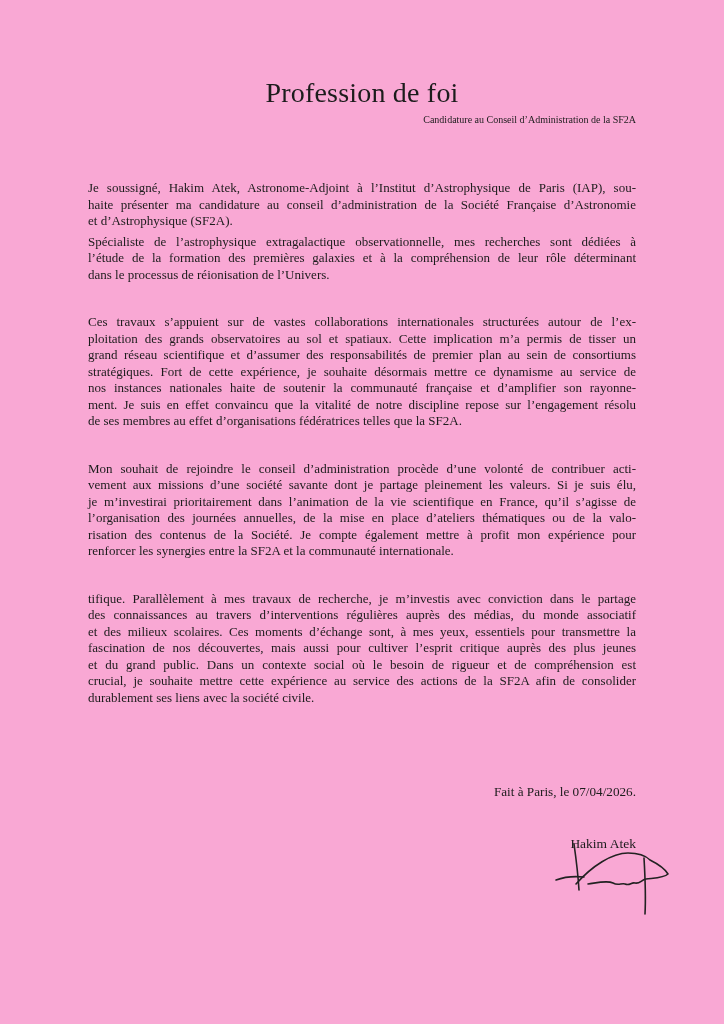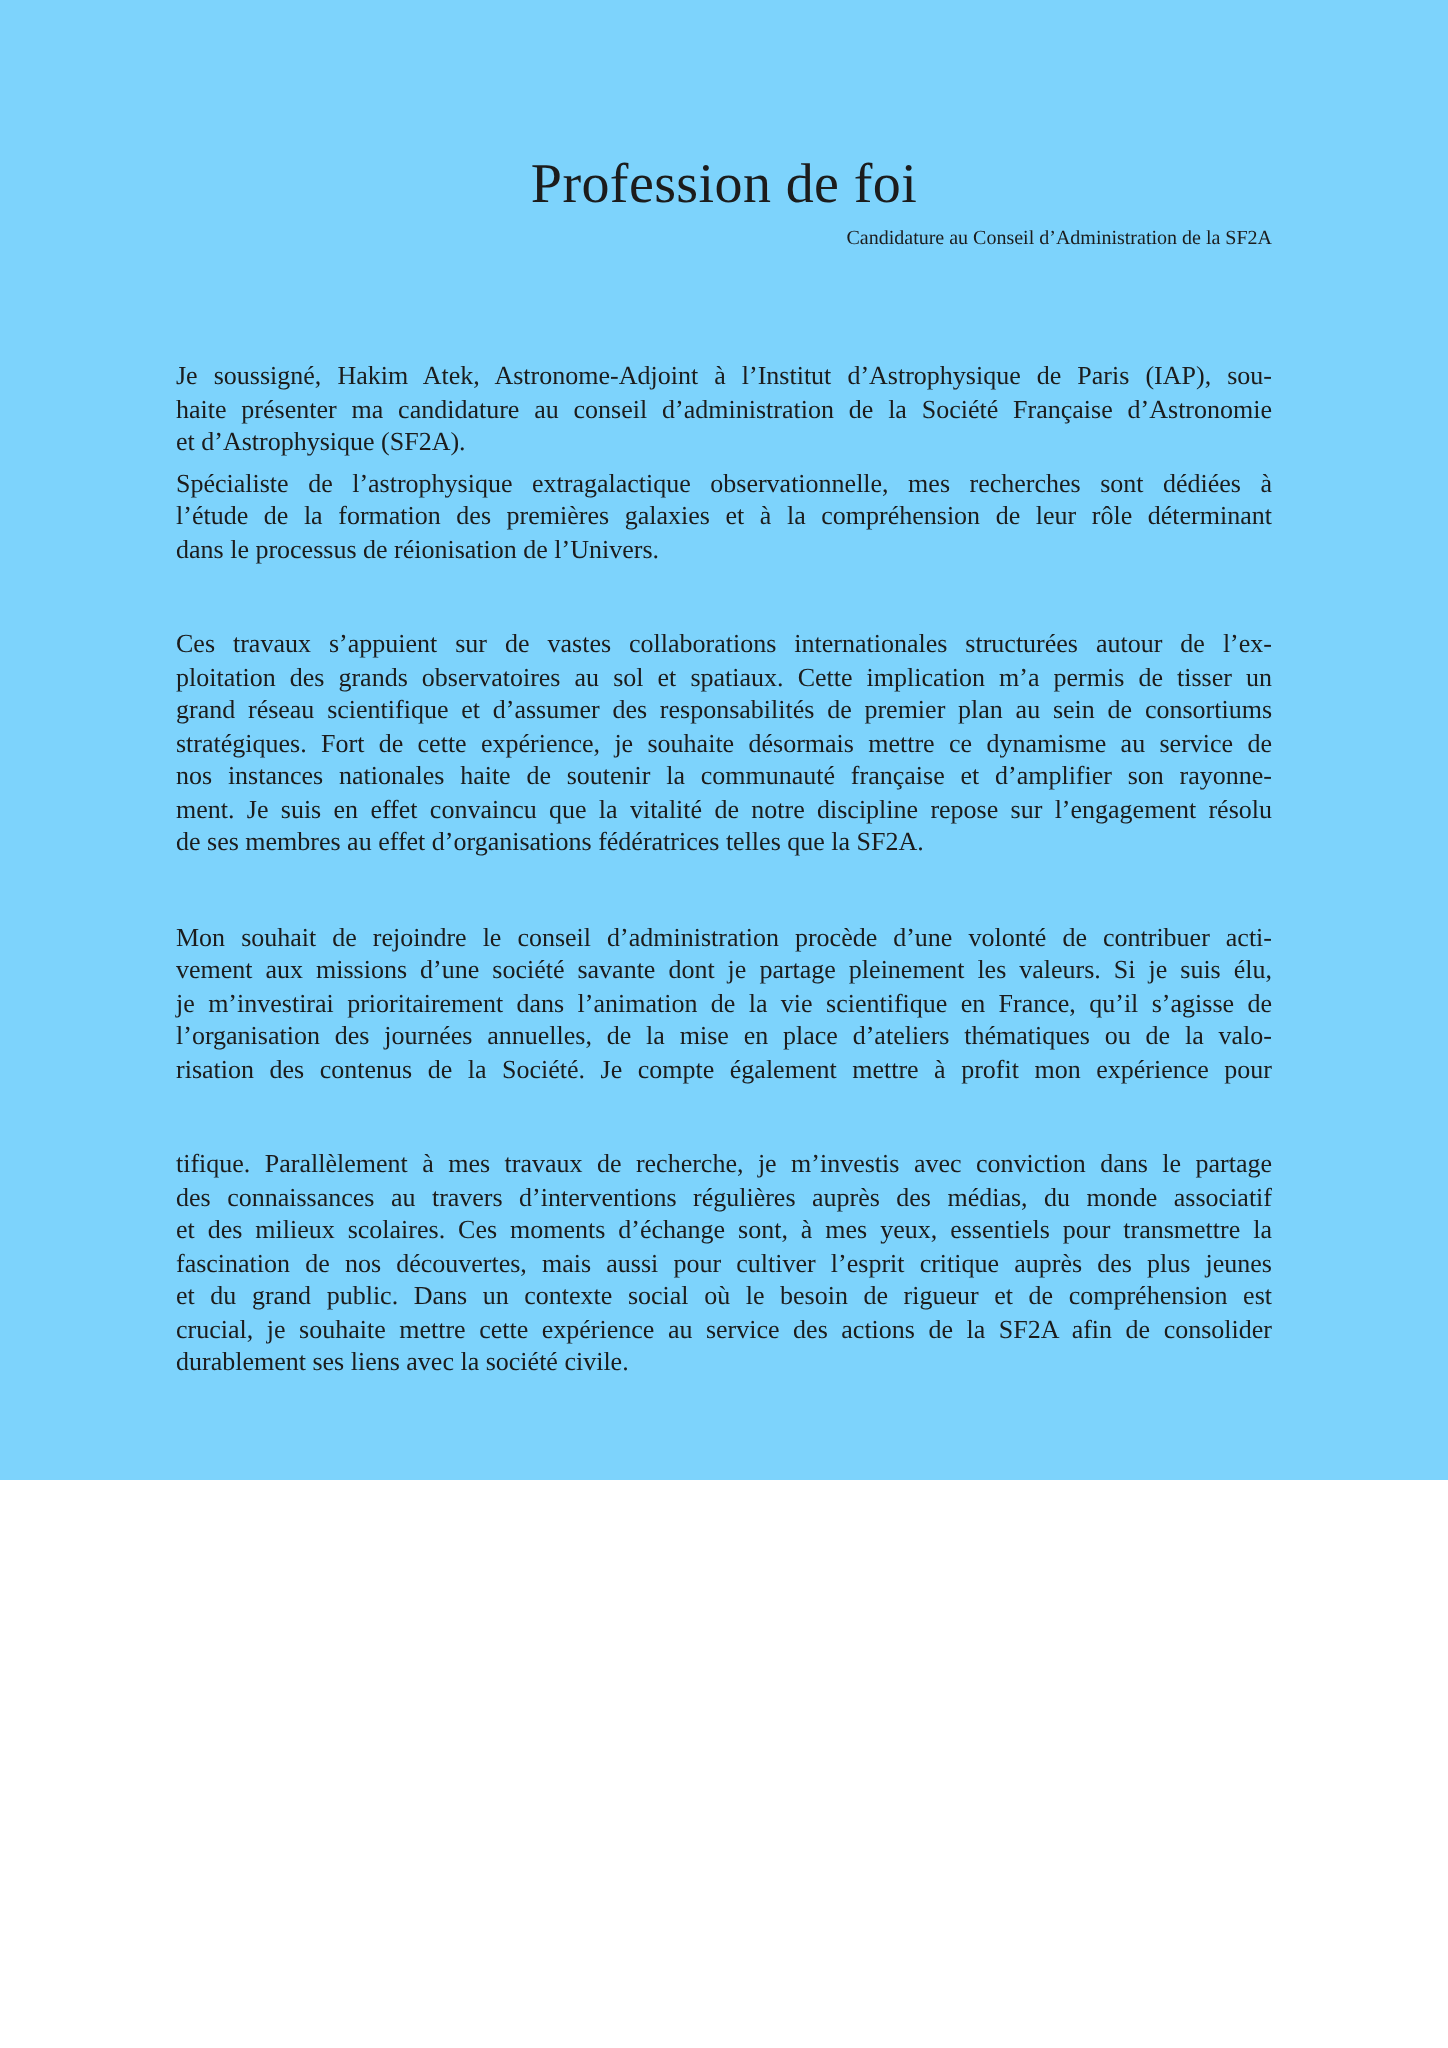--- a/index.html
+++ b/index.html
@@ -3,22 +3,22 @@
 <meta charset="utf-8">
 <style>
   html, body {
     margin: 0;
     padding: 0;
     background: #ffffff;
   }
   .page {
     position: relative;
     width: 724px;
-    height: 740px;
-    background: #7dd3fc;
+    height: 1024px;
+    background: #f9a8d4;
     color: #1c1c1c;
     font-family: "Liberation Serif", "DejaVu Serif", serif;
     overflow: hidden;
     box-sizing: border-box;
     padding: 76px 88px 0 88px;
   }
   .doc-title {
     margin: 0;
     font-size: 28px;
     line-height: 34px;
@@ -52,21 +52,21 @@
   .dateline {
     margin-top: 77px;
     font-size: 13.2px;
     line-height: 17px;
     text-align: right;
   }
   .signatory {
     margin-top: 35px;
     font-size: 13.5px;
     line-height: 17px;
-    font-weight: bold;
+    font-weight: normal;
     text-align: right;
   }
   .signature {
     position: absolute;
     left: 550px;
     top: 835px;
     width: 150px;
     height: 100px;
   }
 </style>
@@ -98,20 +98,21 @@
         <div class="line">nos instances nationales haite de soutenir la communauté française et d’amplifier son rayonne-</div>
         <div class="line">ment. Je suis en effet convaincu que la vitalité de notre discipline repose sur l’engagement résolu</div>
         <div class="line last">de ses membres au effet d’organisations fédératrices telles que la SF2A.</div>
       </div>
       <div class="para block">
         <div class="line">Mon souhait de rejoindre le conseil d’administration procède d’une volonté de contribuer acti-</div>
         <div class="line">vement aux missions d’une société savante dont je partage pleinement les valeurs. Si je suis élu,</div>
         <div class="line">je m’investirai prioritairement dans l’animation de la vie scientifique en France, qu’il s’agisse de</div>
         <div class="line">l’organisation des journées annuelles, de la mise en place d’ateliers thématiques ou de la valo-</div>
         <div class="line">risation des contenus de la Société. Je compte également mettre à profit mon expérience pour</div>
+        <div class="line last">renforcer les synergies entre la SF2A et la communauté internationale.</div>
       </div>
       <div class="para block">
         <div class="line">tifique. Parallèlement à mes travaux de recherche, je m’investis avec conviction dans le partage</div>
         <div class="line">des connaissances au travers d’interventions régulières auprès des médias, du monde associatif</div>
         <div class="line">et des milieux scolaires. Ces moments d’échange sont, à mes yeux, essentiels pour transmettre la</div>
         <div class="line">fascination de nos découvertes, mais aussi pour cultiver l’esprit critique auprès des plus jeunes</div>
         <div class="line">et du grand public. Dans un contexte social où le besoin de rigueur et de compréhension est</div>
         <div class="line">crucial, je souhaite mettre cette expérience au service des actions de la SF2A afin de consolider</div>
         <div class="line last">durablement ses liens avec la société civile.</div>
       </div>

